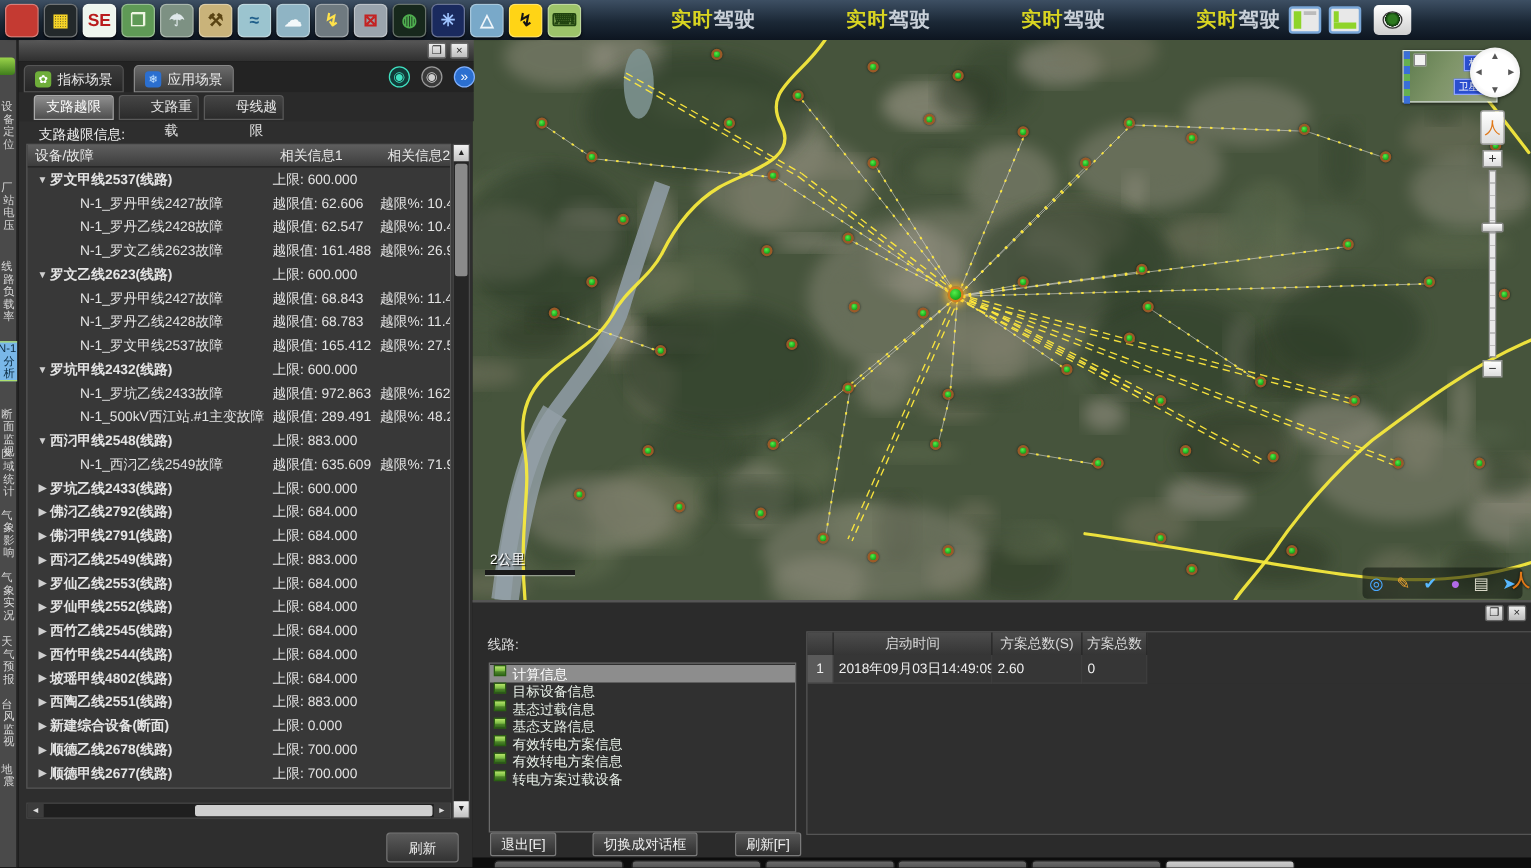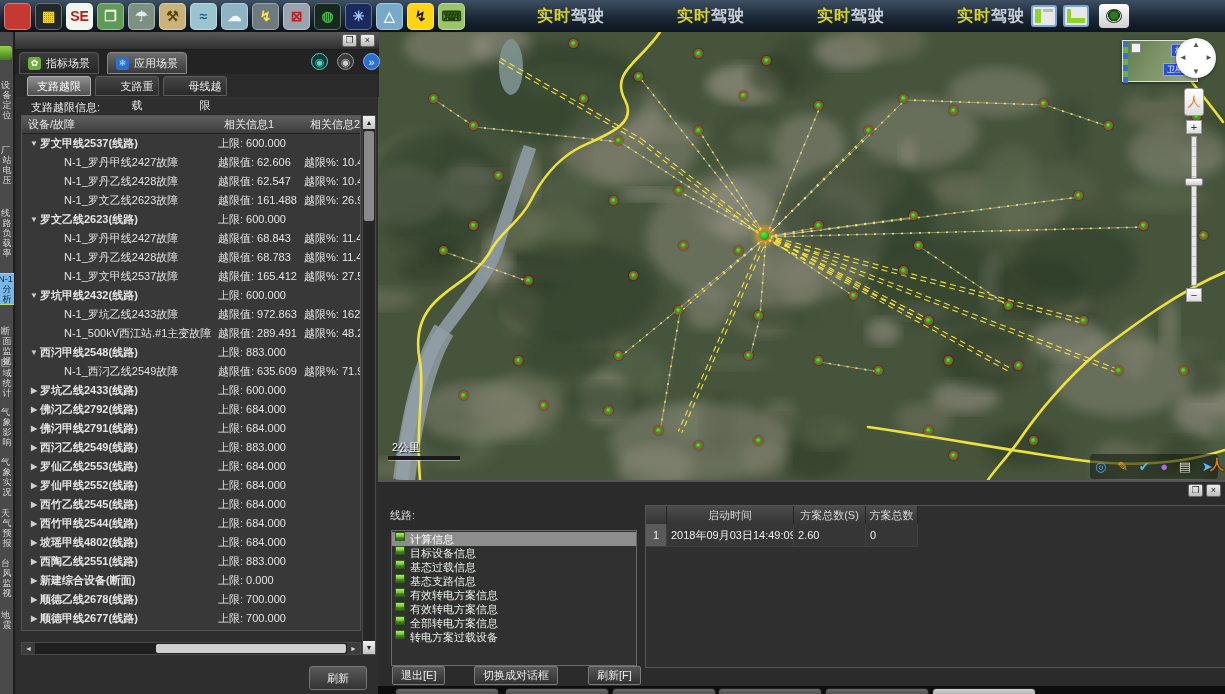--- a/index.html
+++ b/index.html
@@ -868,24 +868,20 @@
           <div class="blitem">
             <span class="gicon"></span>
             <span>有效转电方案信息</span>
           </div>
 
           <div class="blitem">
             <span class="gicon"></span>
             <span>有效转电方案信息</span>
           </div>
 
-          <div class="blitem">
-            <span class="gicon"></span>
-            <span>全部转电方案信息</span>
-          </div>
 
 
           <div class="blitem">
             <span class="gicon"></span>
             <span>转电方案过载设备</span>
           </div>
         </div>
     </div>
 
     <button class="bbtn" style="left:14px;">退出[E]</button>

